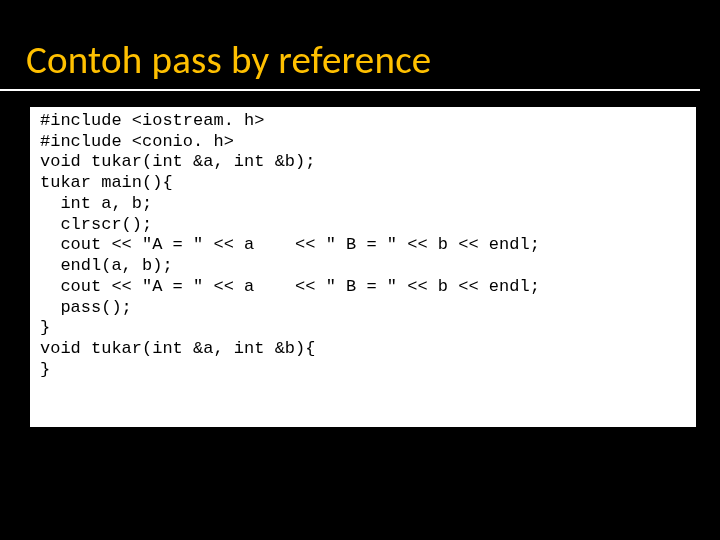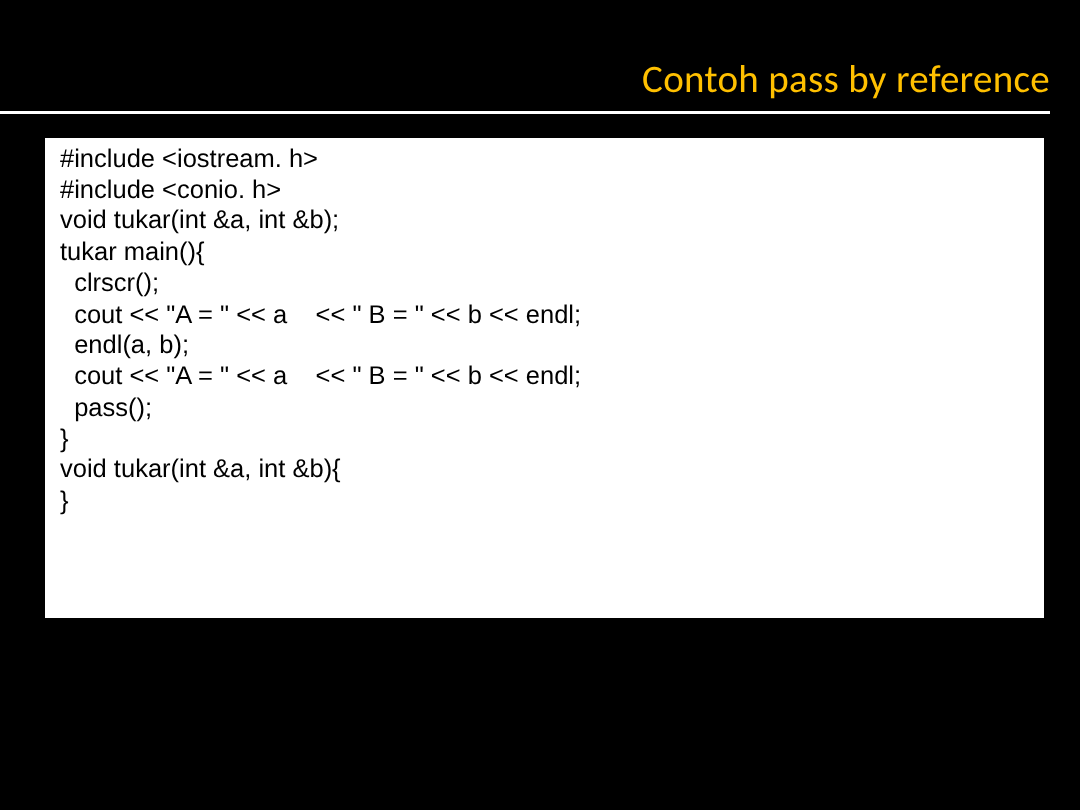--- a/index.html
+++ b/index.html
@@ -9,52 +9,52 @@
     font-family: Calibri, "Segoe UI", Arial, sans-serif;
   }
   .slide {
     width: 720px;
     height: 540px;
     background: #000;
     position: relative;
   }
   .title {
     color: #ffc000;
-    font-size: 26px;
+    font-size: 39px;
     font-weight: 400;
     letter-spacing: 0.2px;
     padding: 36px 0 6px 26px;
     border-bottom: 2px solid #fff;
     margin: 0 20px 0 0;
-    text-align: right;
   }
   .code-area {
     margin: 16px 24px 0 30px;
     background: #fff;
     padding: 4px 10px 10px 10px;
     min-height: 320px;
   }
   .code {
-    font-family: Liberation Sans, sans-serif;
+    font-family: Liberation Mono, monospace;
     font-size: 17px;
     line-height: 1.22;
     color: #000;
     white-space: pre;
   }
 </style>
 </head>
 <body>
 
 <div class="slide">
   <h1 class="title">Contoh pass by reference</h1>
   <div class="code-area">
     <div class="code">#include &lt;iostream. h&gt;</div>
     <div class="code">#include &lt;conio. h&gt;</div>
     <div class="code">void tukar(int &amp;a, int &amp;b);</div>
     <div class="code">tukar main(){</div>
+    <div class="code">  int a, b;</div>
     <div class="code">  clrscr();</div>
     <div class="code">  cout &lt;&lt; "A = " &lt;&lt; a    &lt;&lt; " B = " &lt;&lt; b &lt;&lt; endl;</div>
     <div class="code">  endl(a, b);</div>
     <div class="code">  cout &lt;&lt; "A = " &lt;&lt; a    &lt;&lt; " B = " &lt;&lt; b &lt;&lt; endl;</div>
     <div class="code">  pass();</div>
     <div class="code">}</div>
     <div class="code">void tukar(int &amp;a, int &amp;b){</div>
     <div class="code">}</div>
   </div>
 </div>

